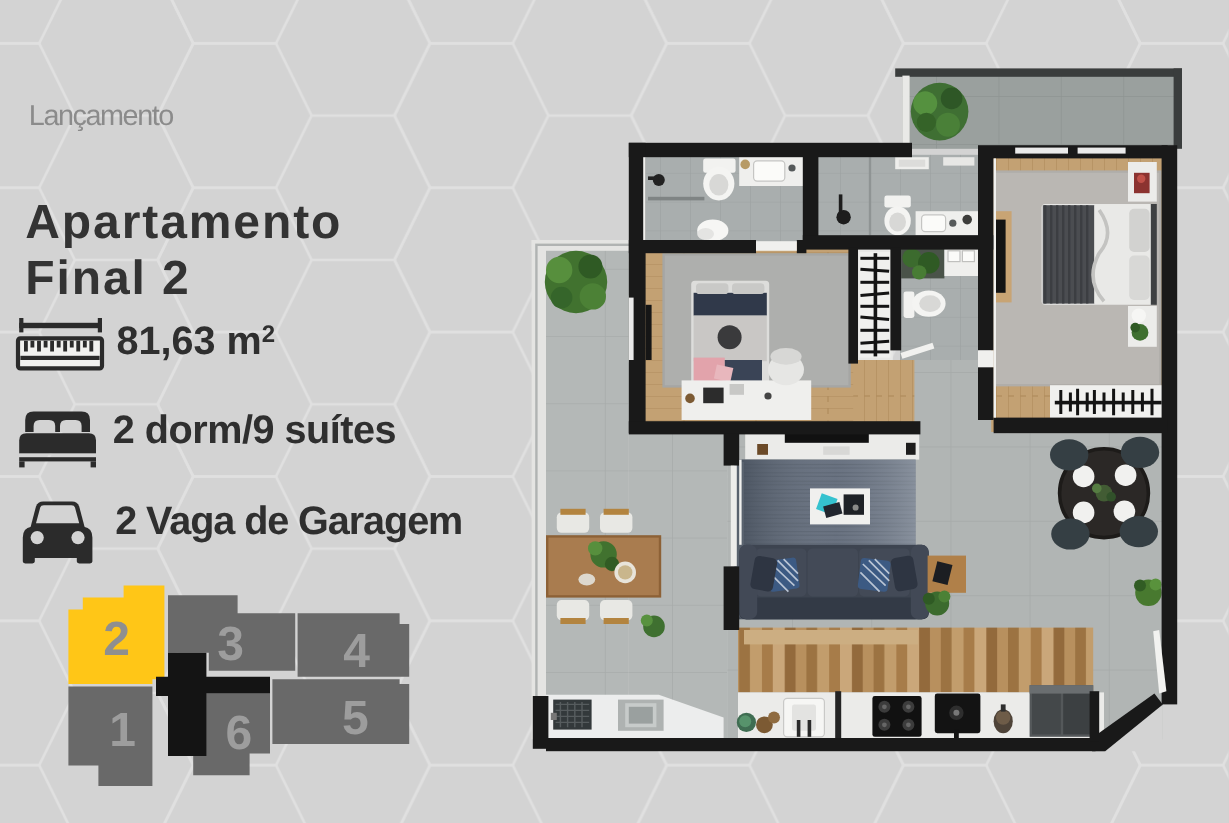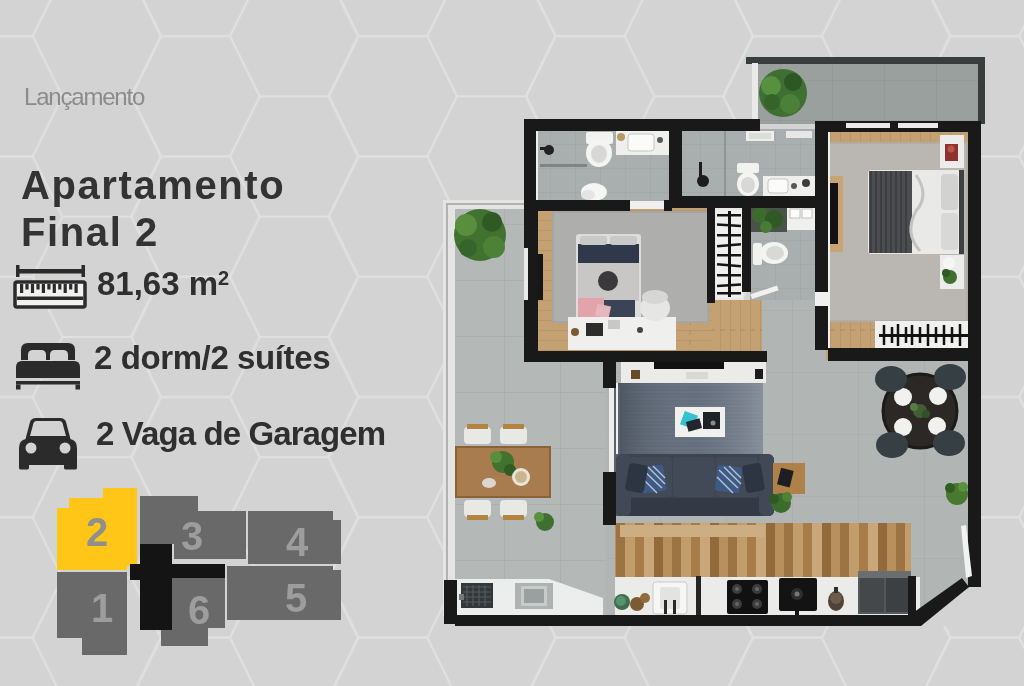--- a/index.html
+++ b/index.html
@@ -653,16 +653,16 @@
         <text x="285" y="612">5</text>
       </g>
 </svg>
 
 <div class="t" style="left:24px;top:83px;font-size:24px;color:#8b8b8b;letter-spacing:-1.2px;">Lançamento</div>
 
 <div class="t" style="left:21px;top:139px;font-size:40px;line-height:47px;color:#333;font-weight:bold;letter-spacing:1.6px;margin-top:23px;">Apartamento<br>Final 2</div>
 
 <div class="t" style="left:97px;top:265px;font-size:33px;color:#2f2f2f;font-weight:bold;">81,63 m<span style="font-size:20px;vertical-align:10px;">2</span></div>
 
-<div class="t" style="left:94px;top:339px;font-size:33px;color:#2f2f2f;font-weight:bold;letter-spacing:-0.4px;">2 dorm/2 suítes</div>
+<div class="t" style="left:94px;top:339px;font-size:33px;color:#2f2f2f;font-weight:bold;letter-spacing:-0.4px;">2 dorm/9 suítes</div>
 
 <div class="t" style="left:96px;top:415px;font-size:33px;color:#2f2f2f;font-weight:bold;letter-spacing:-0.9px;">2 Vaga de Garagem</div>
 </div>
 
 </body></html>

